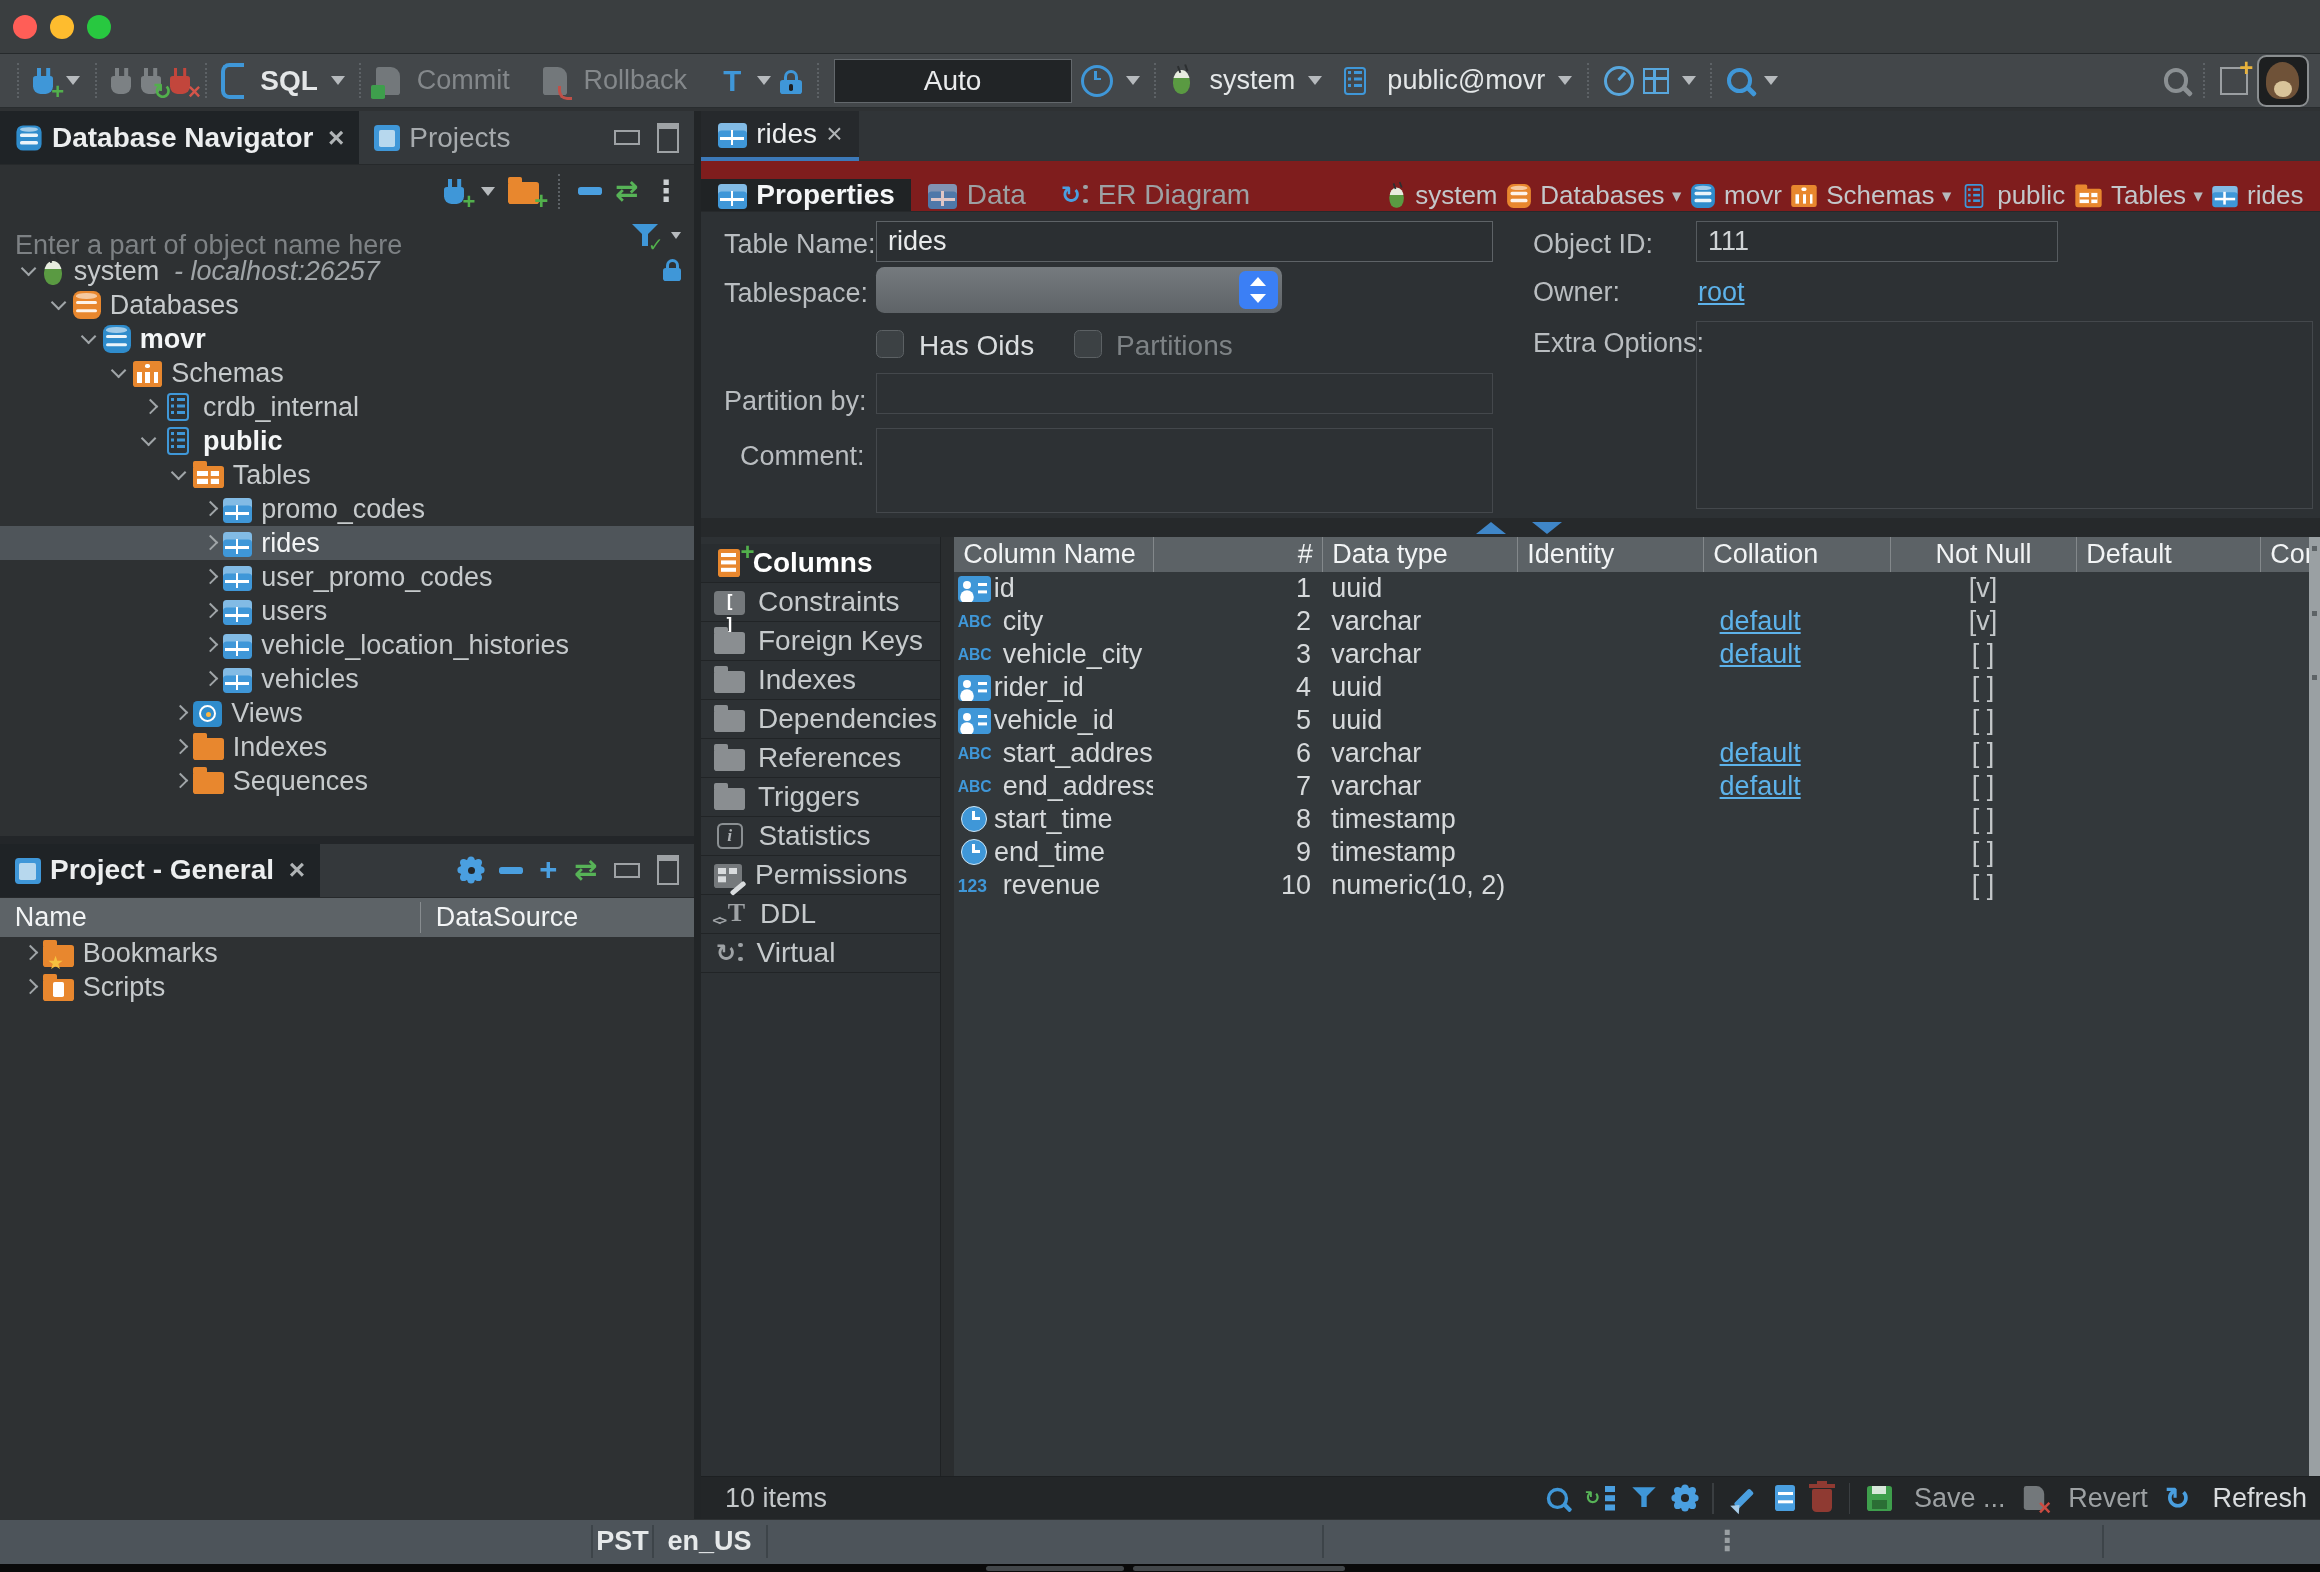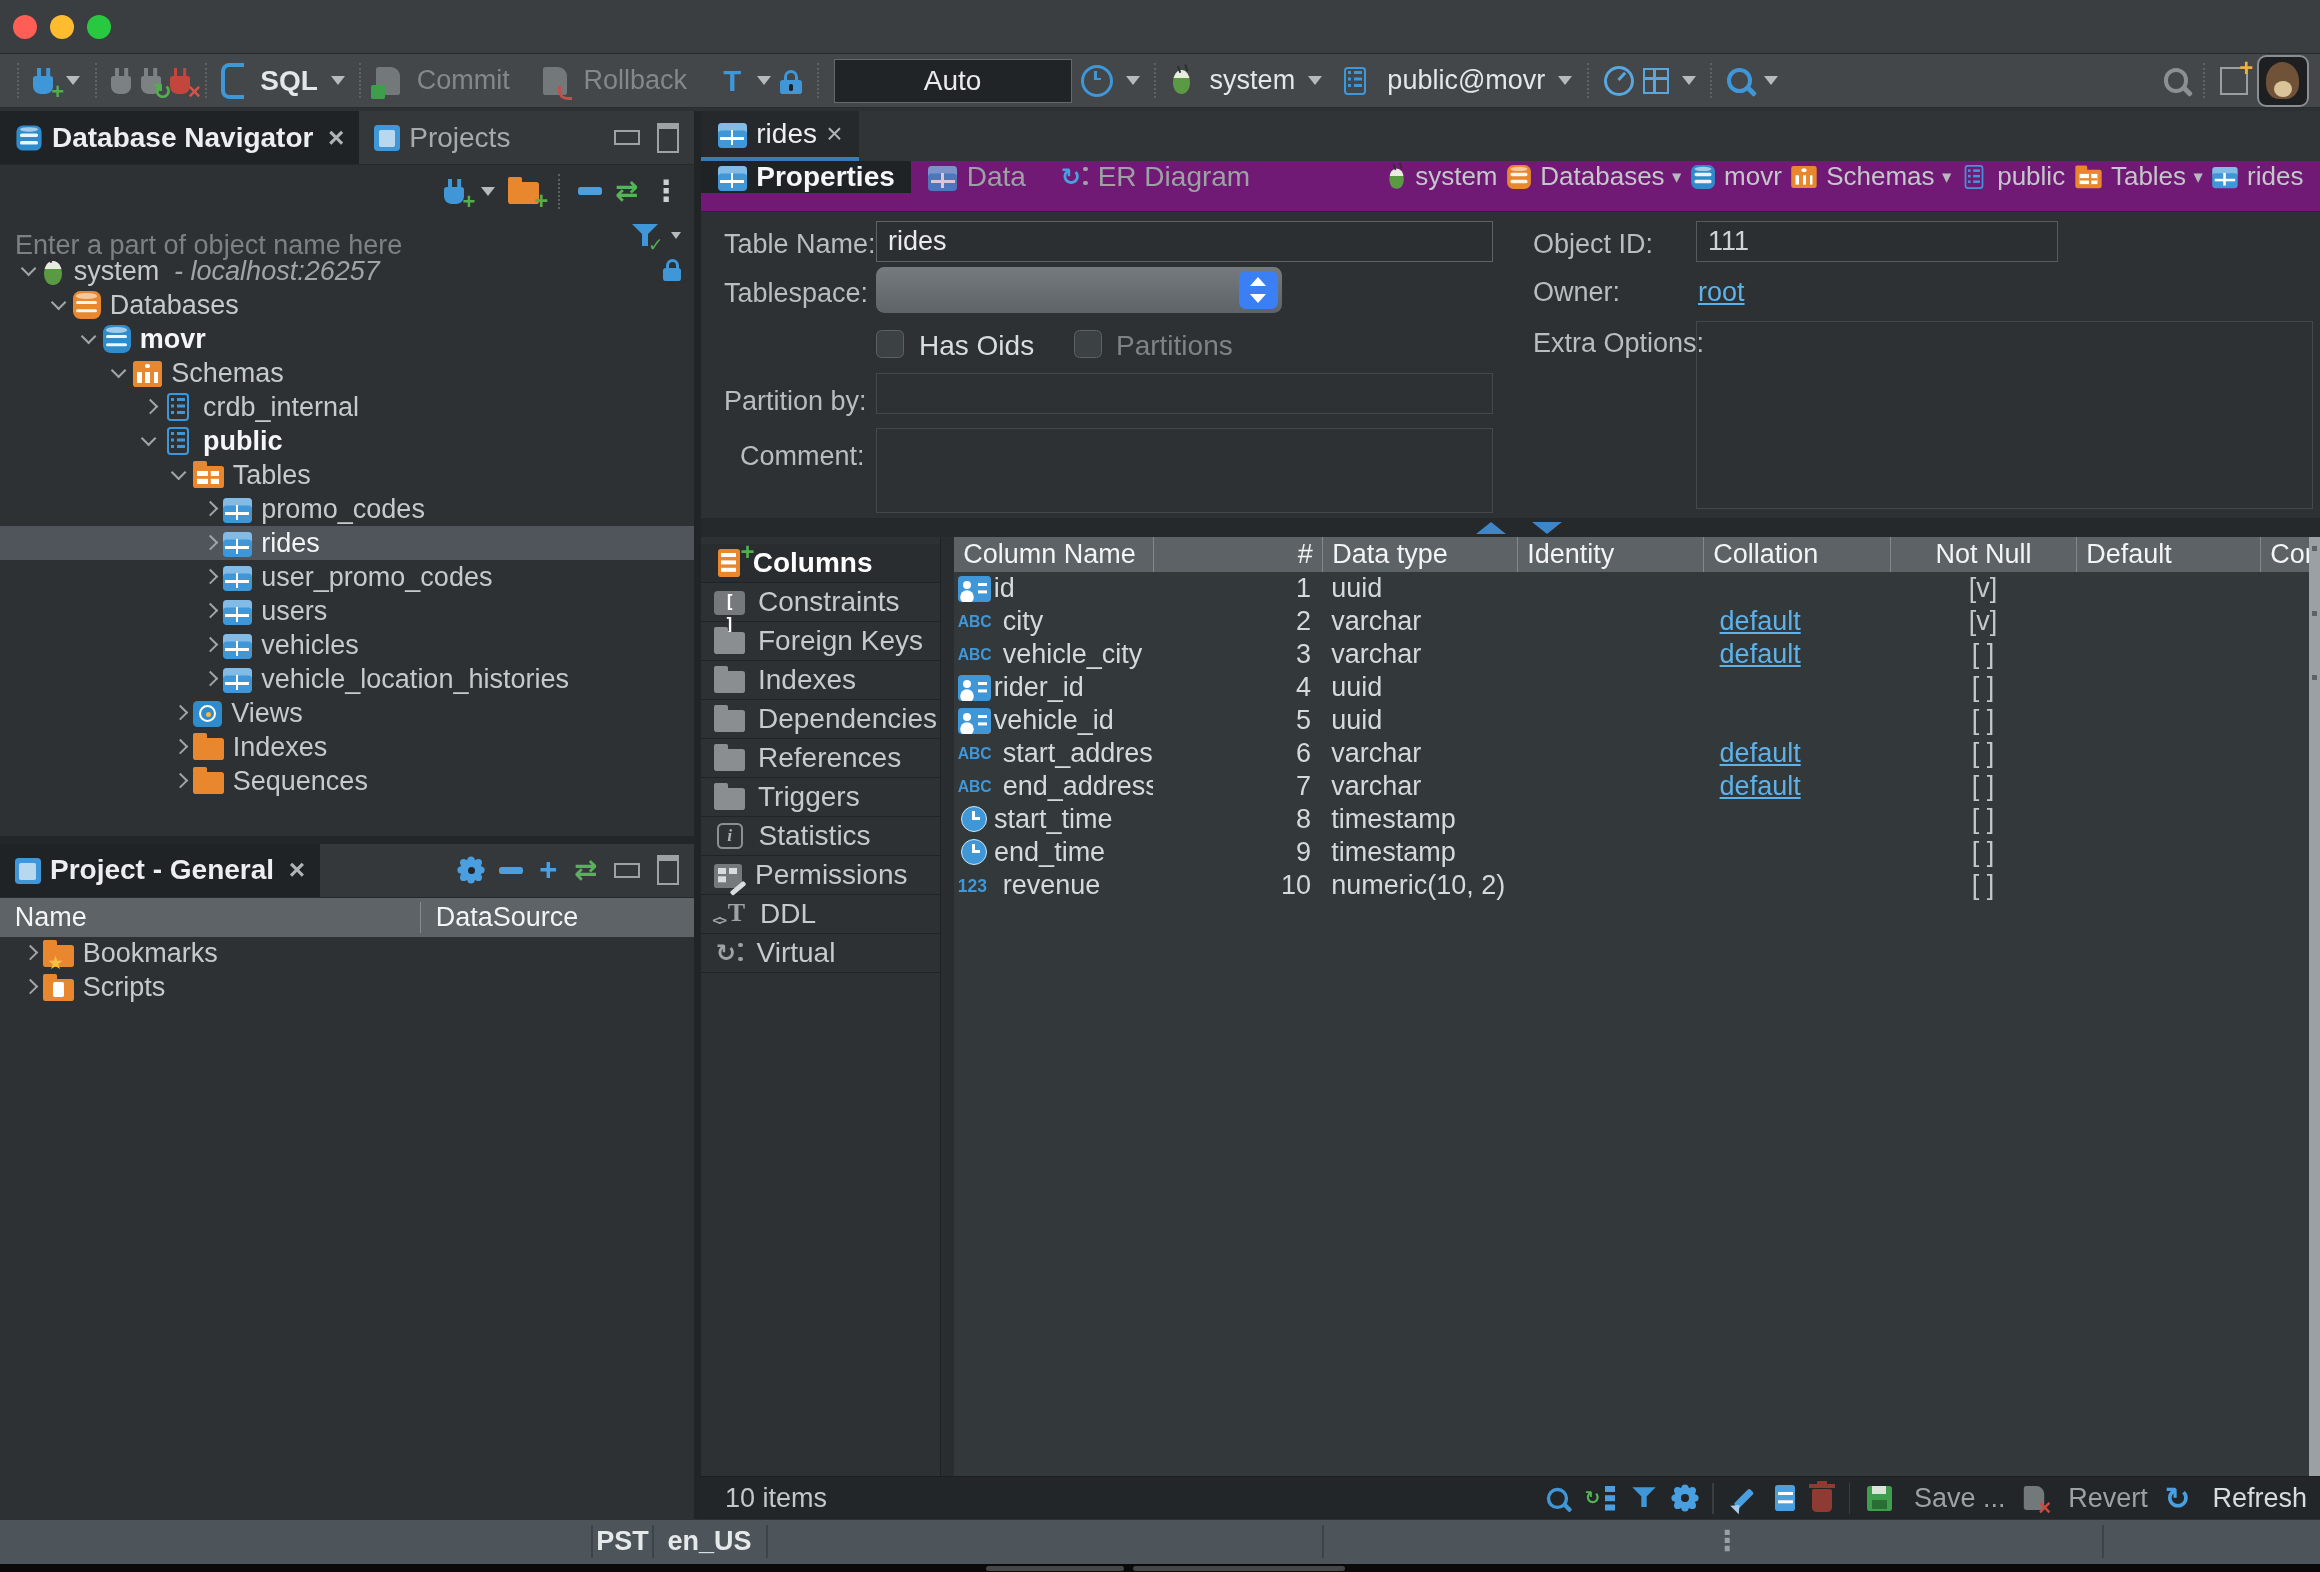--- a/index.html
+++ b/index.html
@@ -172,21 +172,21 @@
   .ico.sec-virtual::after{content:"\21bb";position:absolute;left:1.8px;top:0;font:bold 24px "DejaVu Sans",sans-serif;}
   .ico.sec-virtual::before{content:"";position:absolute;right:0.9px;top:3.7px;width:4.6px;height:4.6px;border-radius:50%;background:#9ea2a5;box-shadow:0 14px 0 #9ea2a5;}
 
   .ico.proj-sq{width:26px;height:26px;margin-top:1.8px;background:#3f97d8;border-radius:3.7px;}
   .ico.proj-sq::after{content:"";position:absolute;left:4.6px;top:4.6px;right:4.6px;bottom:4.6px;background:#b7d8ee;border-radius:1.8px;}
 
   
   #main{position:absolute;left:701px;top:111px;right:0;bottom:54px;display:flex;flex-direction:column;background:#2d3134;}
   #etabbar{height:50px;background:#303437;display:flex;align-items:stretch;flex:none;}
   .etab{display:flex;align-items:center;gap:9.2px;padding:0 16.6px;background:#26292c;border-bottom:4.6px solid #3c79b8;box-sizing:border-box;color:#eceeef;font-size:28px;}
-  #subtabbar{height:50px;background:#701a75;display:flex;align-items:flex-start;flex:none;border-bottom:1.8px solid #26292b;}
+  #subtabbar{height:50px;background:#7f1d1d;display:flex;align-items:flex-end;flex:none;border-bottom:1.8px solid #26292b;}
   .stab{display:flex;align-items:center;gap:9.2px;padding:0 16.6px;color:#9da1a4;font-size:28px;}
   .stab.active{background:#202325;color:#f4f6f7;font-weight:bold;}
   #breadcrumb{margin-left:auto;display:flex;align-items:center;gap:7.4px;padding-right:16.6px;}
   .crumb{display:flex;align-items:center;gap:7.4px;color:#c3c7ca;font-size:26px;}
   .crumb .ico{transform:scale(.85);}
   .bcar{color:#b6babd;font-size:18.5px;}
   .bcar:empty{display:none;}
 
   
   #form{height:306px;position:relative;flex:none;background:#2d3134;}
@@ -439,28 +439,28 @@
         <div class="trow" style="--ind: 6;">
           <span class="arrow col"></span>
           <span class="ico table"></span>
           <span class="lbl">users</span>
           <span class="extra"></span>
 
         </div>
         <div class="trow" style="--ind: 6;">
           <span class="arrow col"></span>
           <span class="ico table"></span>
+          <span class="lbl">vehicle_location_histories</span>
+          <span class="extra"></span>
+
+        </div>
+        <div class="trow" style="--ind: 6;">
+          <span class="arrow col"></span>
+          <span class="ico table"></span>
           <span class="lbl">vehicles</span>
-          <span class="extra"></span>
-
-        </div>
-        <div class="trow" style="--ind: 6;">
-          <span class="arrow col"></span>
-          <span class="ico table"></span>
-          <span class="lbl">vehicle_location_histories</span>
           <span class="extra"></span>
 
         </div>
         <div class="trow" style="--ind: 5;">
           <span class="arrow col"></span>
           <span class="ico eye"></span>
           <span class="lbl">Views</span>
           <span class="extra"></span>
 
         </div>

